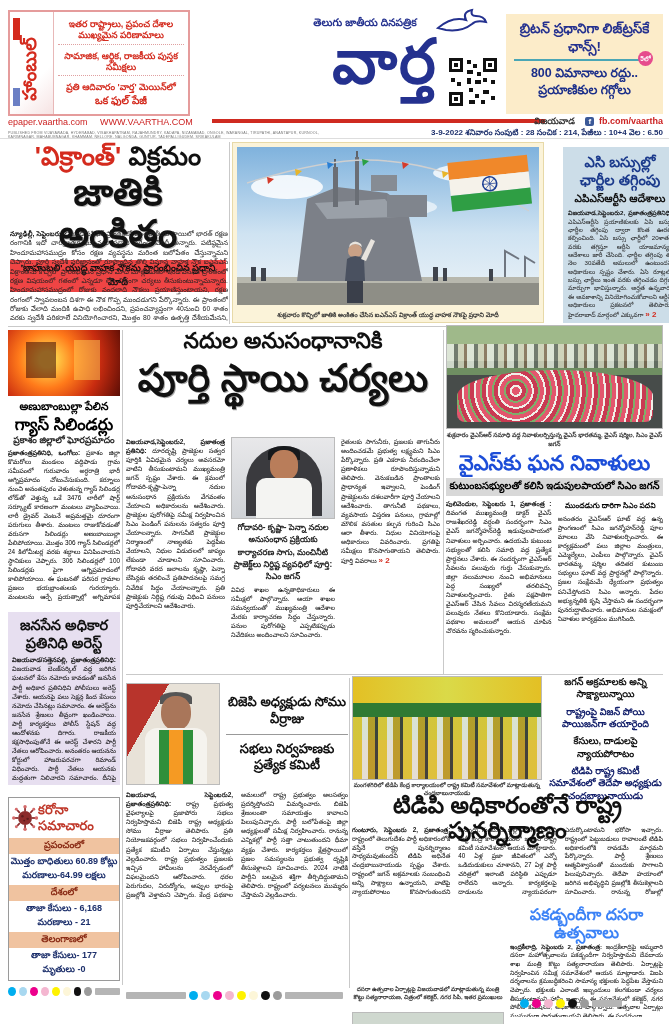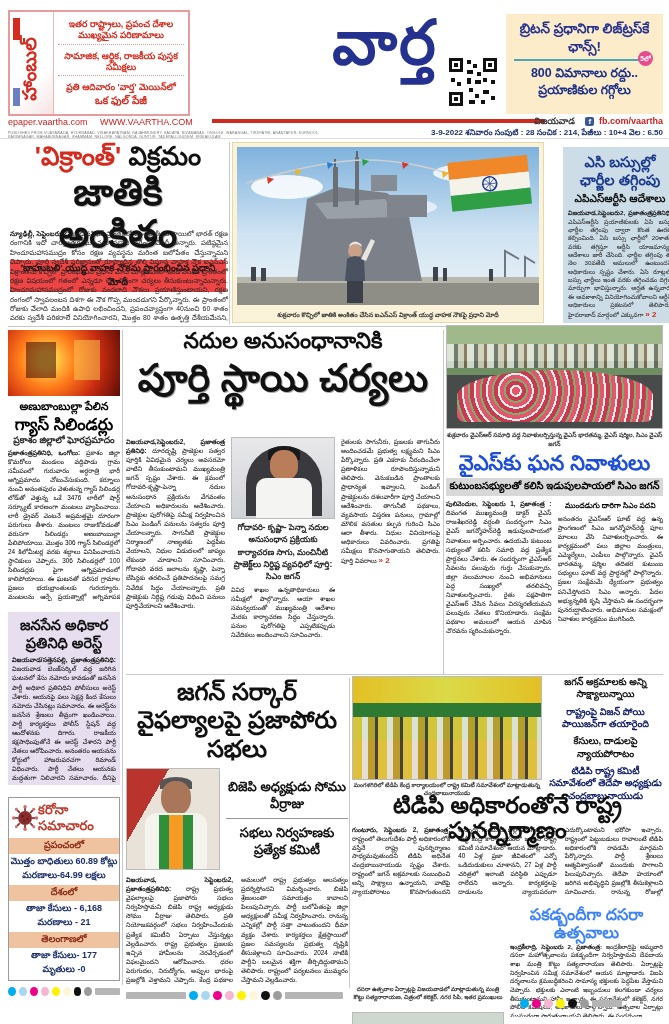--- a/index.html
+++ b/index.html
@@ -165,20 +165,26 @@
       <div class="promo-item">ఇతర రాష్ట్రాలు, ప్రపంచ దేశాల ముఖ్యమైన పరిణామాలు</div>
       <div class="promo-item">సామాజిక, ఆర్థిక, రాజకీయ పుస్తక సమీక్షలు</div>
       <div class="promo-item">
         <span>ప్రతి ఆదివారం 'వార్త' మెయిన్‌లో</span><br>
         <span class="hl">ఒక ఫుల్ పేజీ</span>
       </div>
     </div>
   </div>
 
   <div class="abs brand">
+    <div style="position:relative;">
+      <span class="tagline">తెలుగు జాతీయ దినపత్రిక</span>
+      <svg class="bird" width="56" height="26" viewBox="0 0 56 26">
+        <path d="M6 20 Q20 8 34 12 Q30 4 40 2 Q38 8 44 8 Q52 8 54 14 Q44 12 40 16 Q30 24 14 22 Z" fill="none" stroke="#24318f" stroke-width="2"></path>
+      </svg>
+    </div>
     <div class="logo">వార్త</div>
   </div>
 
   <svg class="abs qr" viewBox="0 0 52 52">
     <rect width="52" height="52" fill="#fff"></rect>
     <g fill="#111">
       <rect x="2" y="2" width="14" height="14"></rect>
         <rect x="36" y="2" width="14" height="14"></rect>
         <rect x="2" y="36" width="14" height="14"></rect>
       <rect x="5" y="5" width="8" height="8" fill="#fff"></rect>
@@ -436,21 +442,20 @@
         <div class="crosshead">ముందడుగు దారిగా సిఎం పదవి</div>
         <span> అనంతరం వైఎస్ఆర్ ఘాట్ వద్ద ఉన్న ప్రాంగణంలో సిఎం జగన్మోహన్‌రెడ్డి పూల మాలలు వేసి నివాళులర్పించారు. ఈ కార్యక్రమంలో పలు జిల్లాల మంత్రులు, ఎమ్మెల్యేలు, ఎంపీలు పాల్గొన్నారు. వైఎస్ భారతమ్మ, షర్మిల తదితర కుటుంబ సభ్యులు ఘాట్ వద్ద ప్రార్థనల్లో పాల్గొన్నారు. ప్రజల సంక్షేమమే ధ్యేయంగా ప్రభుత్వం పనిచేస్తోందని సిఎం అన్నారు. పేదల అభ్యున్నతికి కృషి చేస్తామని ఈ సందర్భంగా పునరుద్ఘాటించారు. అభిమానుల సమక్షంలో నివాళుల కార్యక్రమం ముగిసింది.</span>
       </div>
     </div>
   </div>
 
   <div class="hrule" style="left:126px; top:674px; width:537px;"></div>
   <div class="vrule" style="left:349px; top:678px; height:310px;"></div>
 
   <div class="abs bjp">
-    <div class="bjp-t">జగన్ సర్కార్ వైఫల్యాలపై ప్రజాపోరు సభలు</div>
     <div class="bjp-row">
       <div class="bjp-photo">
         <div class="bjp-hairline"></div>
         <div class="bjp-head"></div>
         <div class="bjp-kurta"></div>
         <div class="bjp-scarf"></div>
       </div>
       <div class="bjp-subs">
         <div class="bjp-sub">బిజెపి అధ్యక్షుడు సోము వీర్రాజు</div>
         <div class="bjp-sub">సభలు నిర్వహణకు ప్రత్యేక కమిటీ</div>

